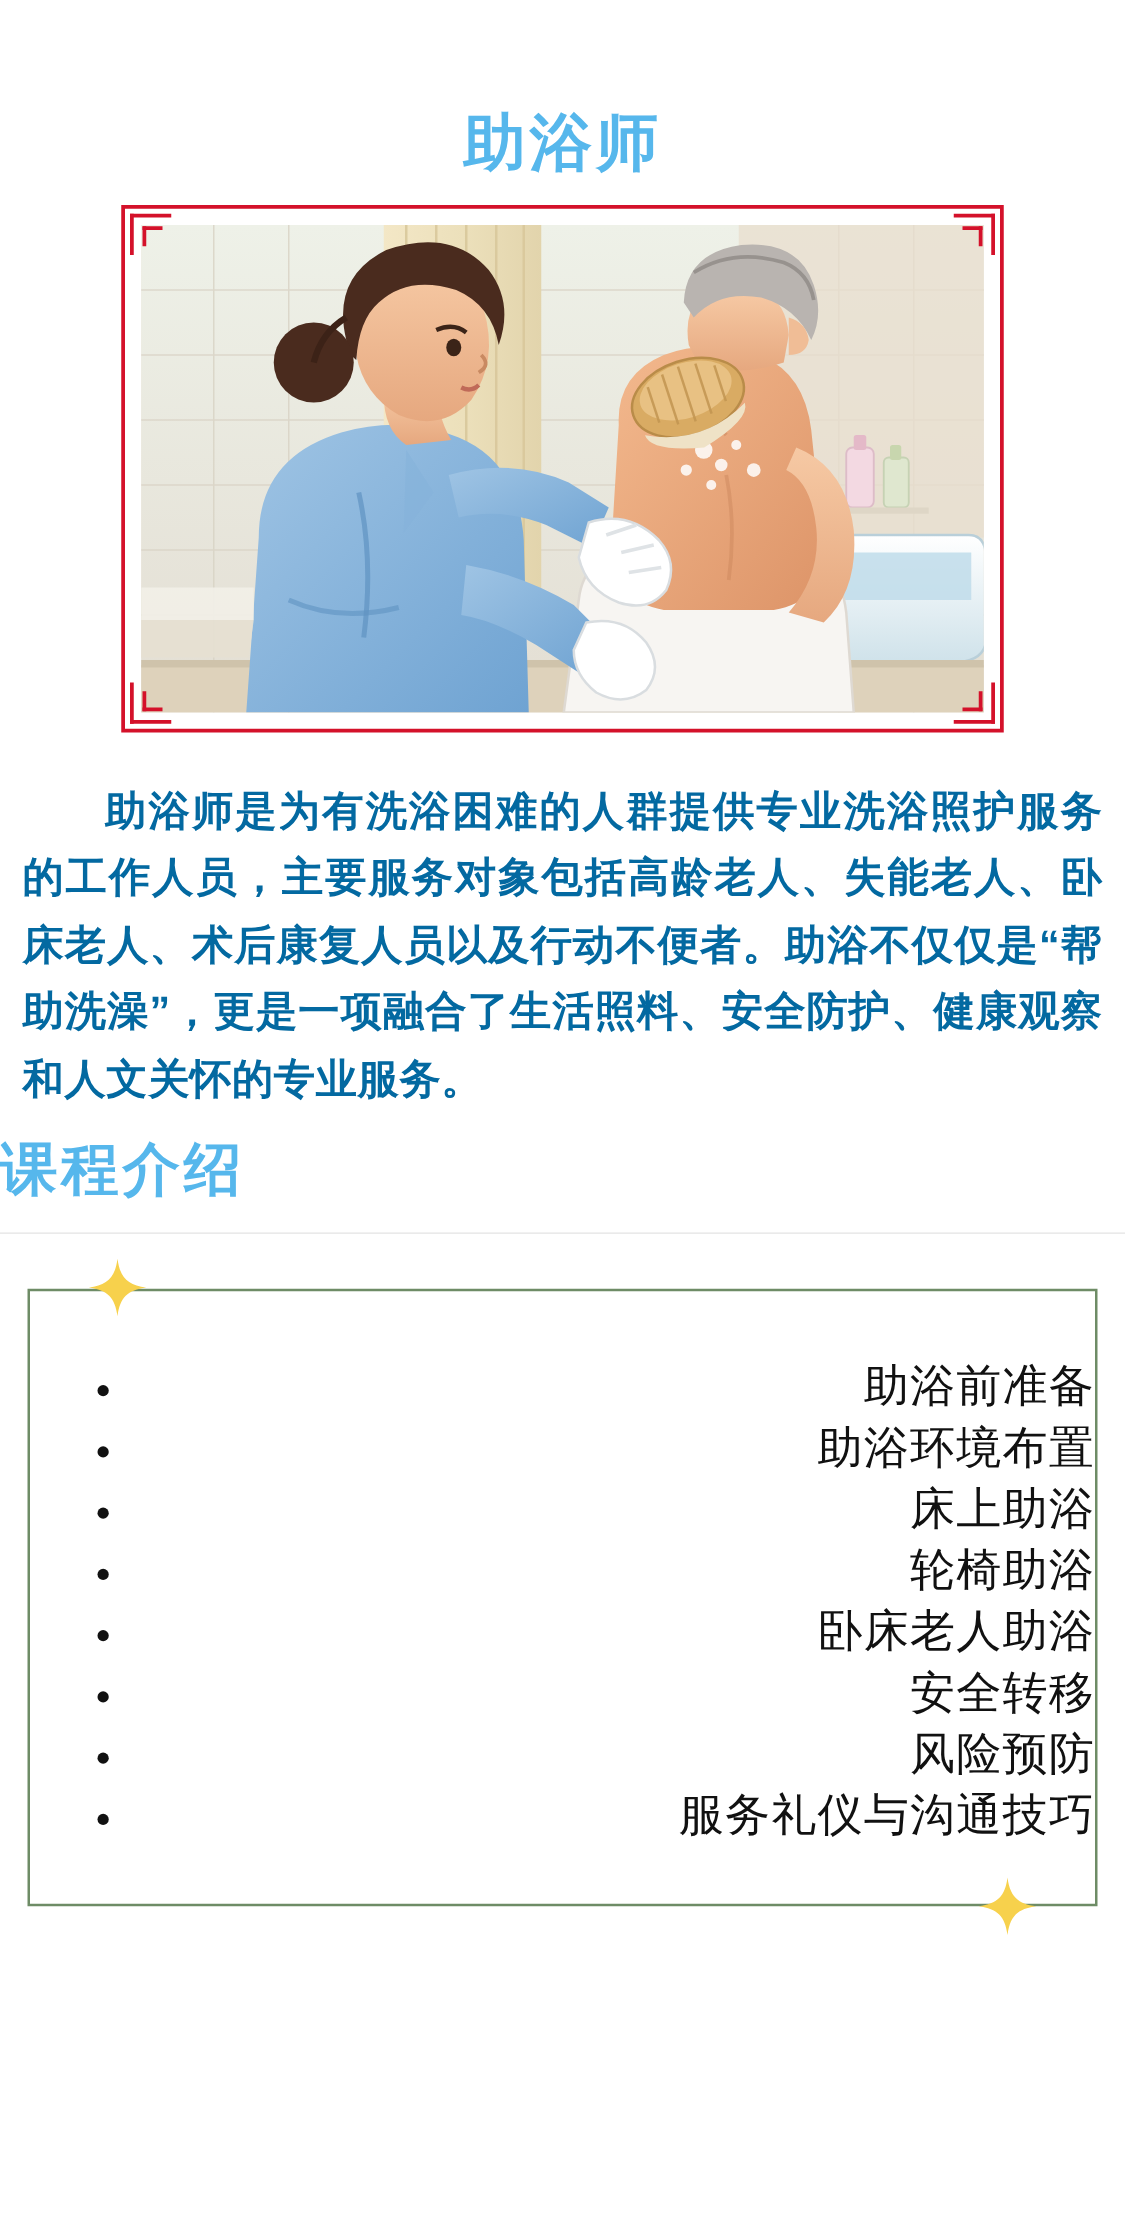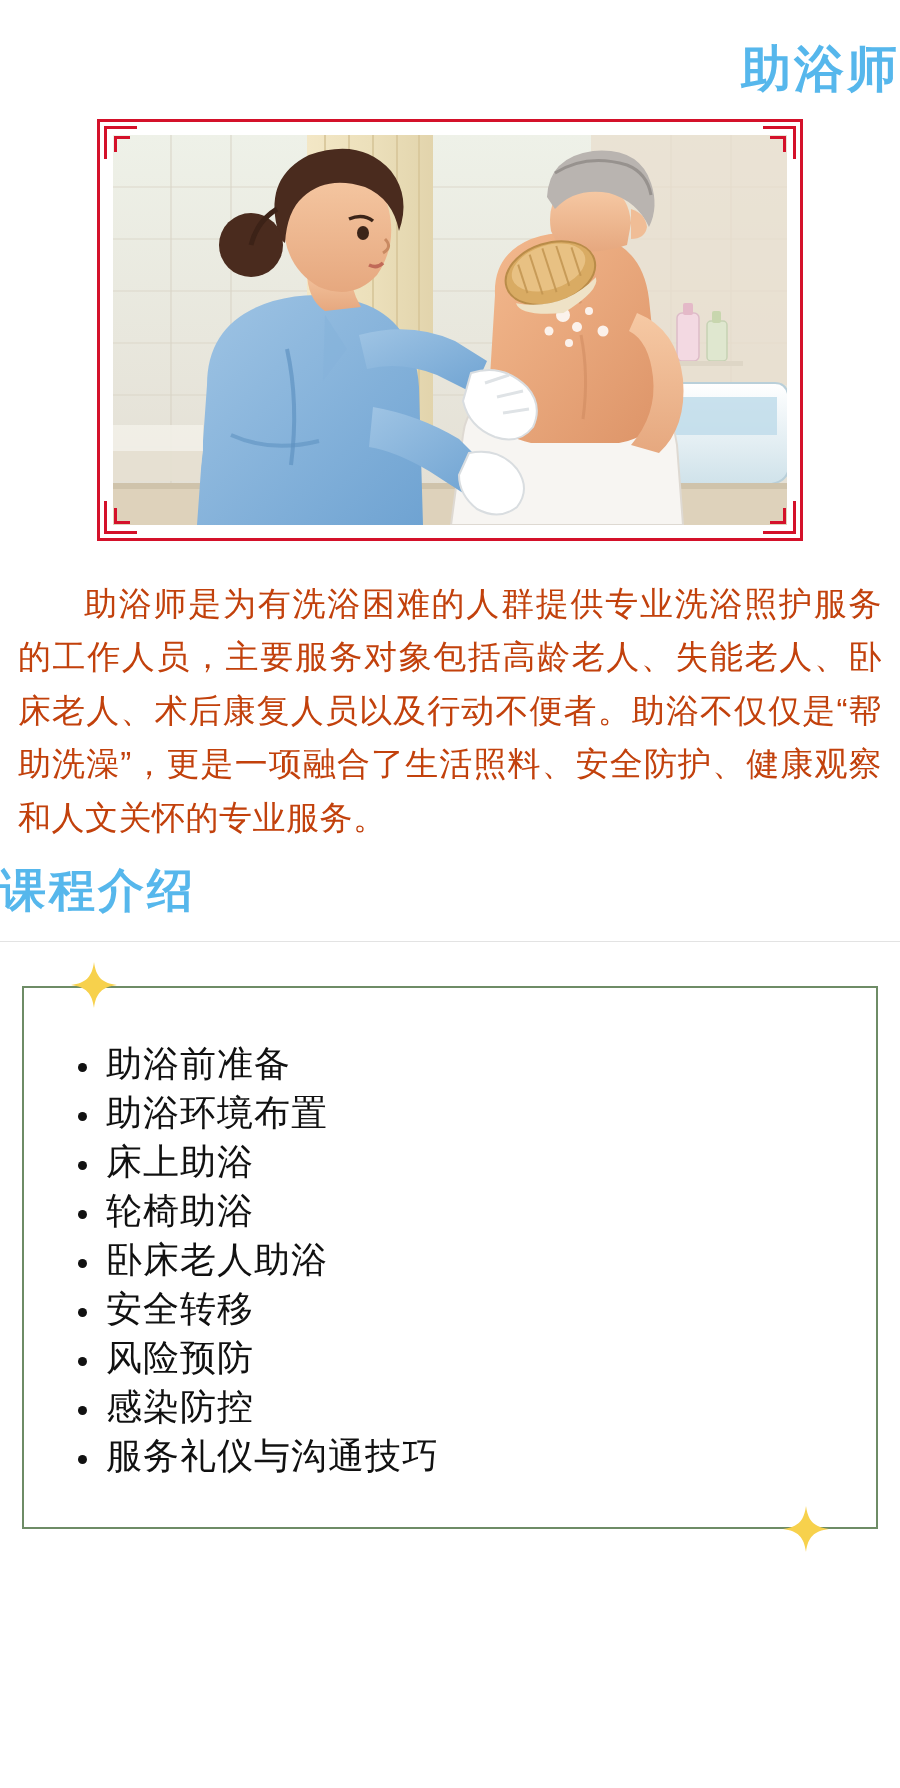--- a/index.html
+++ b/index.html
@@ -17,27 +17,28 @@
   .page {
     width: 900px;
     height: 1788px;
     position: relative;
     background: #ffffff;
     box-sizing: border-box;
   }
 
   
   .title {
-    text-align: right;
+    text-align: center;
     color: #56b7ec;
     font-size: 50px;
     font-weight: bold;
     letter-spacing: 3px;
     padding-top: 42px;
     line-height: 1.1;
+    margin-top: 45px;
   }
 
   
   .photo-wrap {
     position: relative;
     width: 706px;
     margin: 22px auto 0 auto;
   }
   .photo-frame {
     position: relative;
@@ -72,25 +73,26 @@
     height: 390px;
     display: block;
     background: #efe7dc;
   }
 
   
   .intro {
     margin: 36px 18px 0 18px;
     font-size: 33px;
     line-height: 1.62;
-    color: #c2410c;
+    color: #0369a1;
     text-align: justify;
     text-indent: 66px;
     letter-spacing: 0.5px;
     font-family: "Liberation Sans", "DejaVu Sans", sans-serif;
+    font-weight: bold;
   }
 
   
   .section-title {
     text-align: left;
     color: #56b7ec;
     font-size: 46px;
     font-weight: bold;
     letter-spacing: 3px;
     margin-top: 20px;
@@ -109,20 +111,21 @@
     position: relative;
     margin: 44px 22px 0 22px;
     padding-bottom: 30px;
   }
   .card {
     border: 2px solid #6e8c66;
     box-sizing: border-box;
     padding: 52px 0 46px 0;
     background: #ffffff;
     position: relative;
+    text-align: right;
   }
   ul.course-list {
     list-style: none;
     margin: 0;
     padding: 0 0 0 52px;
   }
   ul.course-list li {
     font-size: 36px;
     line-height: 1.36;
     color: #111111;
@@ -304,21 +307,20 @@
   <div class="card-area">
     <div class="card">
       <ul class="course-list">
         <li>助浴前准备</li>
         <li>助浴环境布置</li>
         <li>床上助浴</li>
         <li>轮椅助浴</li>
         <li>卧床老人助浴</li>
         <li>安全转移</li>
         <li>风险预防</li>
-        <li>感染防控</li>
         <li>服务礼仪与沟通技巧</li>
       </ul>
     </div>
 
     <span class="star top-left">
       <svg viewBox="0 0 48 48">
         <path d="M24 1 C26 16 32 22 47 24 C32 26 26 32 24 47 C22 32 16 26 1 24 C16 22 22 16 24 1 Z" fill="#f7d14c"></path>
       </svg>
     </span>
     <span class="star bottom-right">

